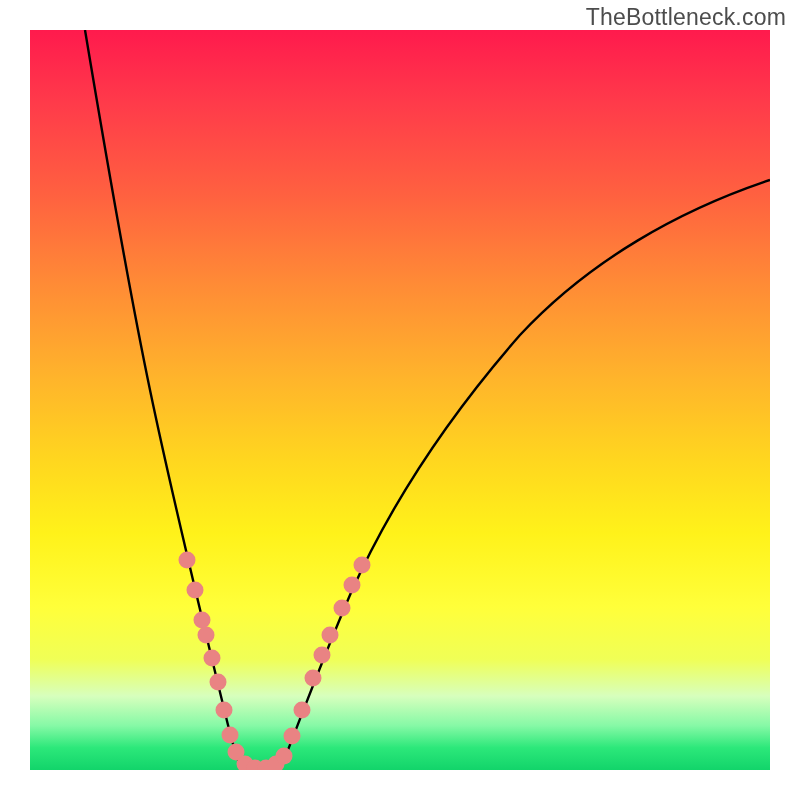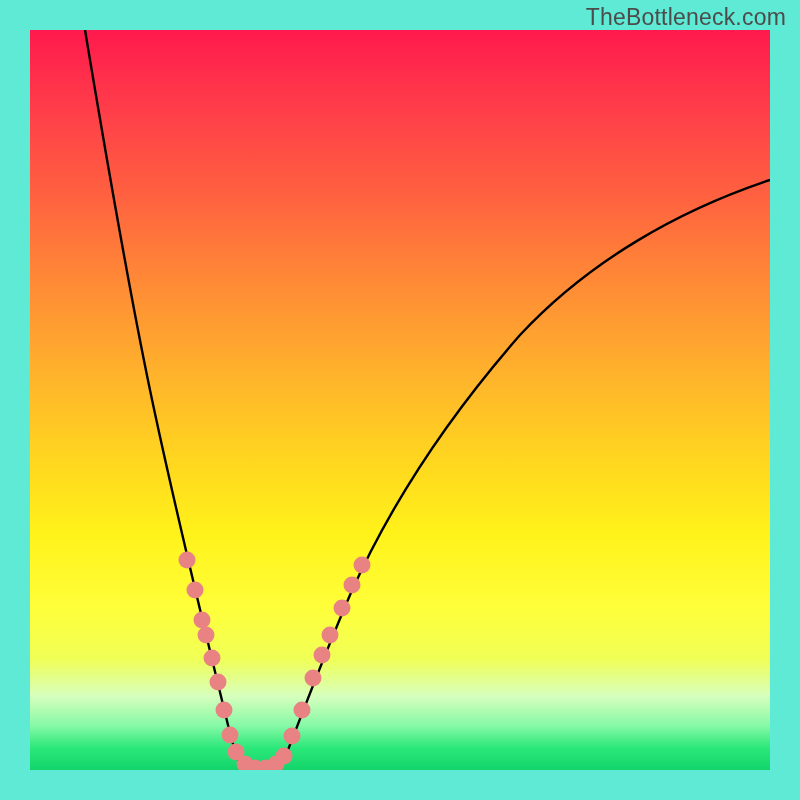--- a/index.html
+++ b/index.html
@@ -10,21 +10,21 @@
     background: #000;
     overflow: hidden;
     font-family: Arial, Helvetica, sans-serif;
   }
   .frame {
     position: absolute;
     top: 0;
     left: 0;
     width: 800px;
     height: 800px;
-    background: #5eead4;
+    background: #ffffff;
   }
   .plot {
     position: absolute;
     top: 30px;
     left: 30px;
     width: 740px;
     height: 740px;
     overflow: hidden;
   }
   .gradient {

